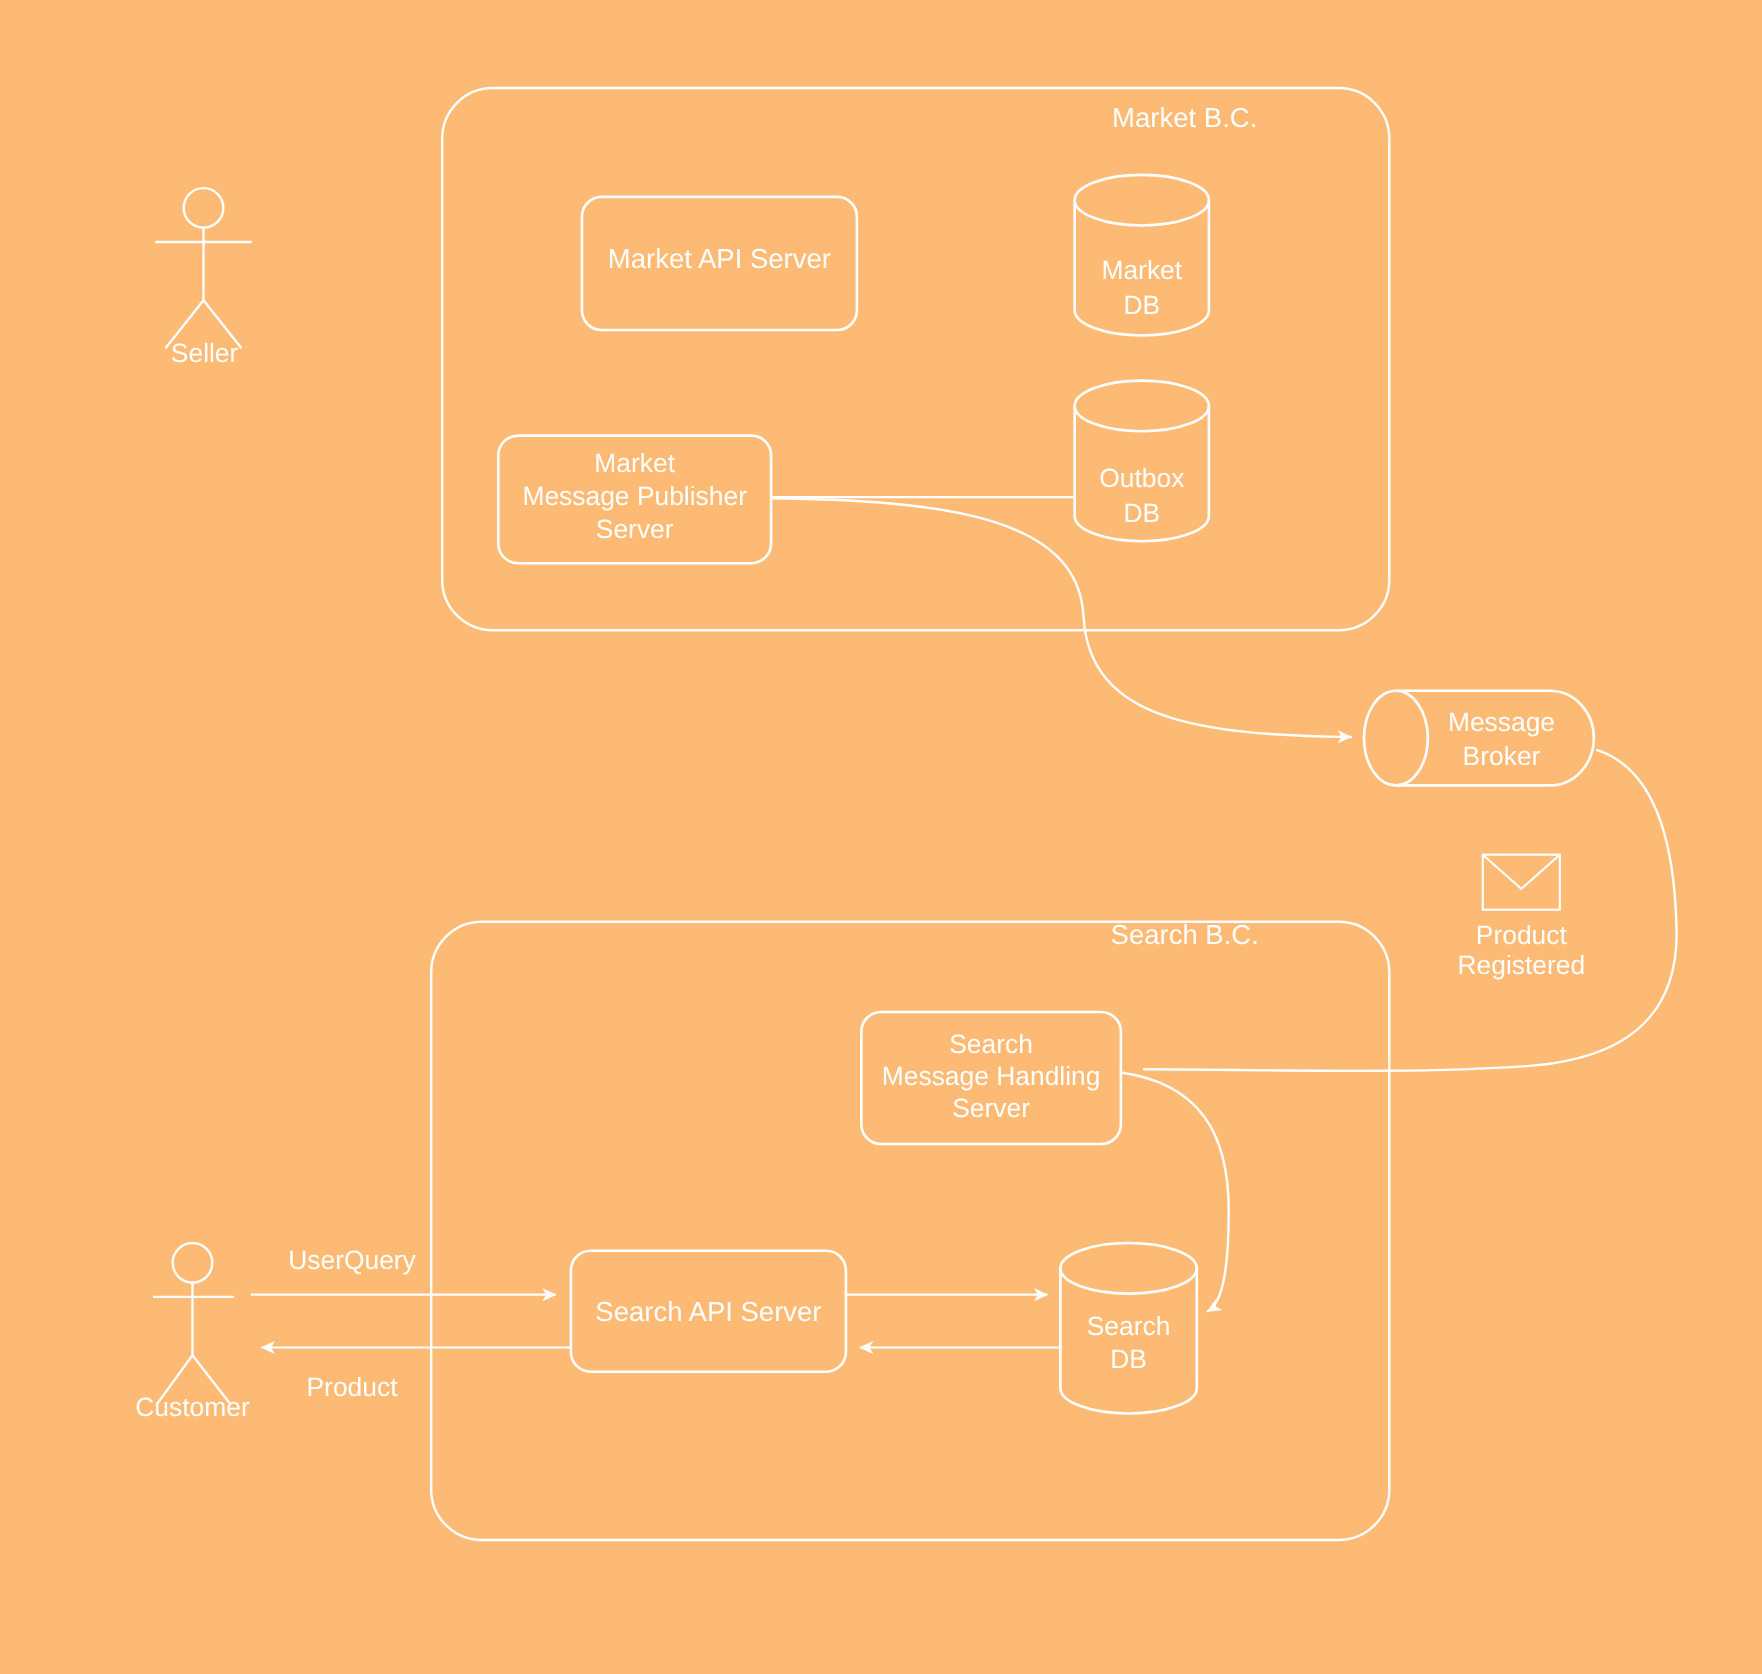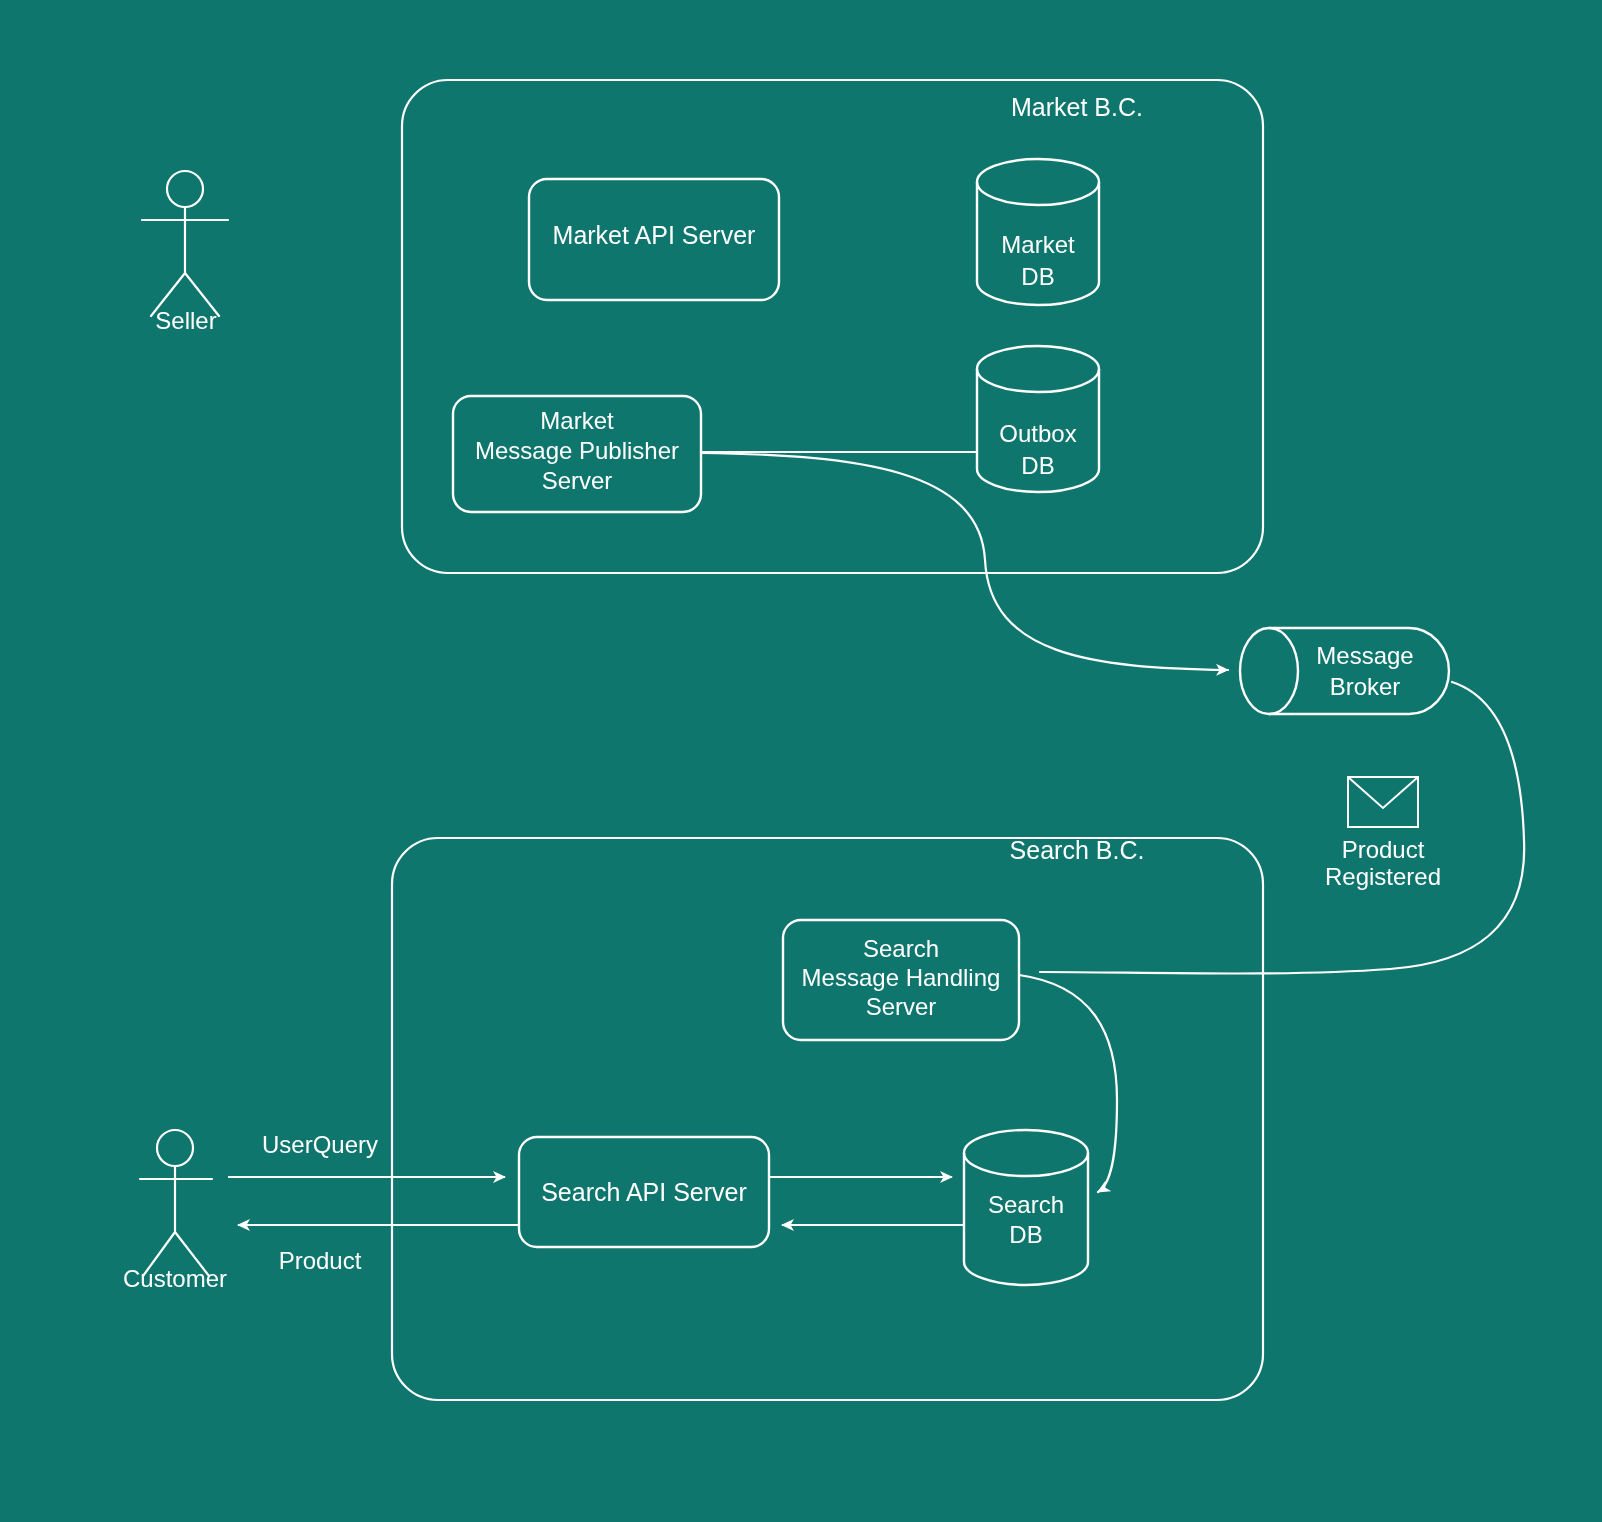--- a/index.html
+++ b/index.html
@@ -10,21 +10,21 @@
   body {
     width: 1602px;
     height: 1522px;
     overflow: hidden;
     font-family: "Liberation Sans", sans-serif;
   }
   #canvas {
     position: relative;
     width: 1602px;
     height: 1522px;
-    background: #0f766e;
+    background: #fdba74;
   }
   svg#diagram {
     position: absolute;
     left: 0;
     top: 0;
     width: 1602px;
     height: 1522px;
   }
   .stroke {
     fill: none;

